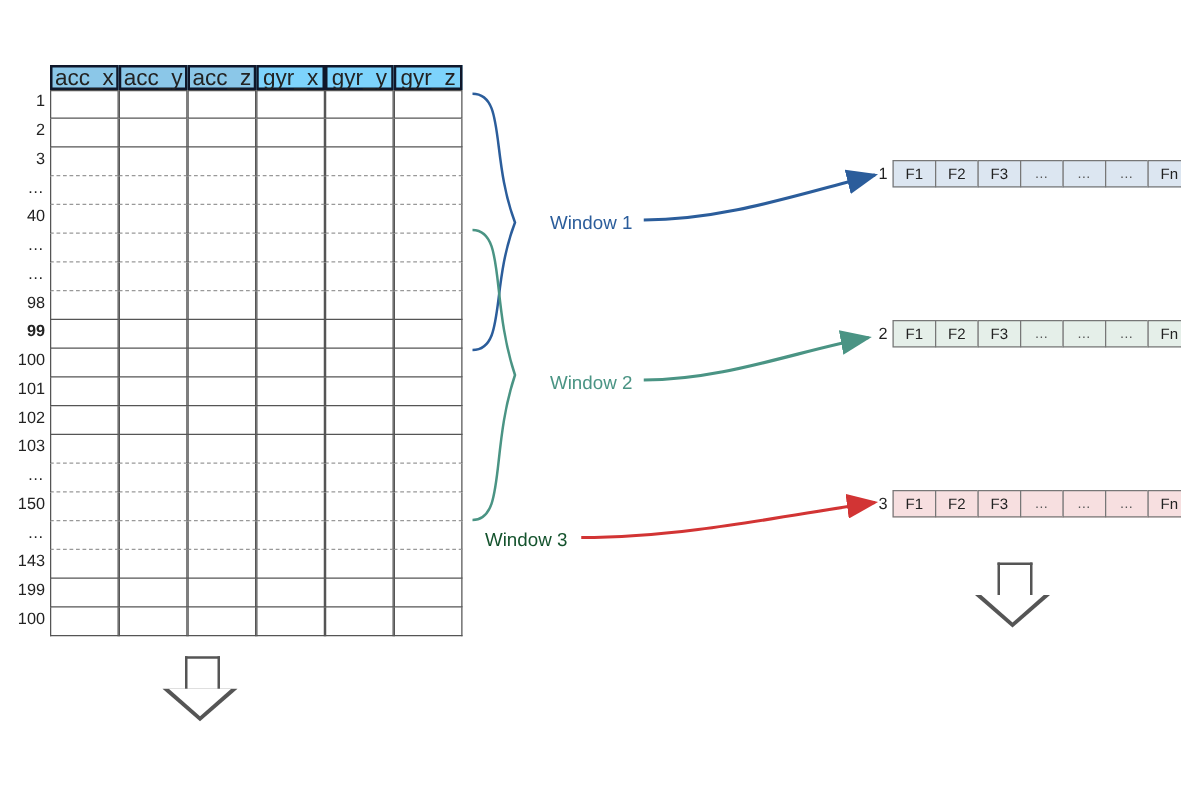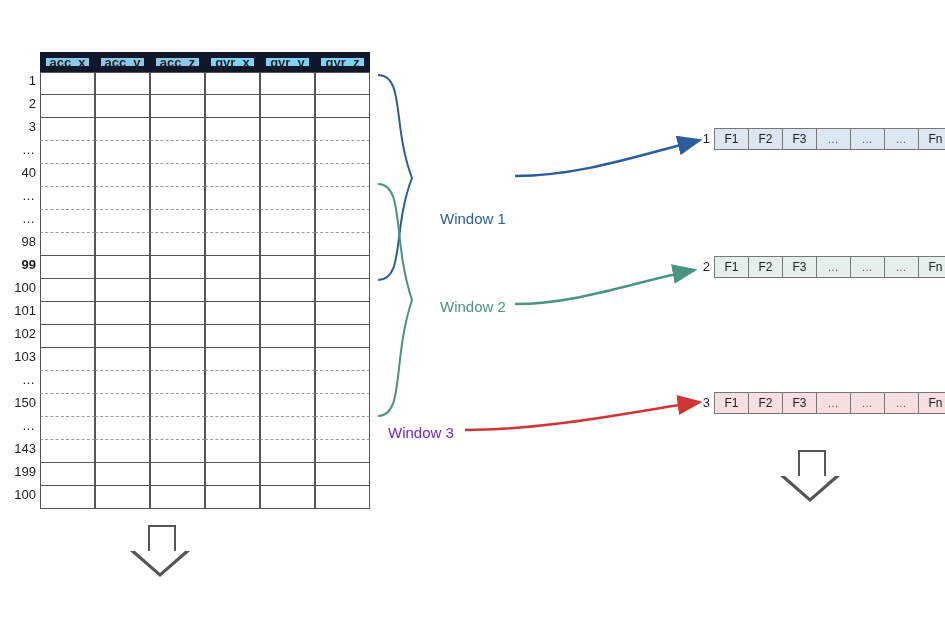--- a/index.html
+++ b/index.html
@@ -1,21 +1,21 @@
 <!DOCTYPE html>
 <html><head>
 <meta charset="utf-8">
 <style>
   html,body{margin:0;padding:0;background:#fff;font-family:Arial,Helvetica,sans-serif;color:#222;}
   .stage{position:relative;width:945px;height:630px;overflow:hidden;}
 
   
   .ltable{position:absolute;left:40px;top:52px;border:none;}
   .hdr{display:flex;}
-  .hcell{box-sizing:border-box;width:55px;height:20px;border:6px solid #0f172a;font-size:13px;display:flex;align-items:center;justify-content:center;font-weight:bold;}
+  .hcell{box-sizing:border-box;width:55px;height:20px;border:2px solid #0f172a;font-size:18px;display:flex;align-items:center;justify-content:center;}
   .hcell.acc{background:#8bc7e8;}
   .hcell.gyr{background:#7dd3fc;}
   .rcells{display:flex;}
   .c{box-sizing:border-box;width:55px;height:18px;border-left:1px solid #555;border-right:1px solid #555;border-top:none;border-bottom:none;}
   .c.bt{border-top:1px solid #555;}
   .c.bb{border-bottom:1px solid #555;}
   .row.dash .c{border-bottom:1px dashed #999;}
   .row.soli .c{border-bottom:1px solid #555;}
   .lnums{position:absolute;left:8px;top:72px;font-size:13px;text-align:right;width:28px;line-height:18px;}
   .dots{letter-spacing:1px;}
@@ -30,21 +30,21 @@
   .fcell.red{background:#f7dfe0;}
   .fcell.dots{font-size:11px;color:#555;}
 
   
   .desc{position:absolute;left:540px;top:30px;width:375px;font-size:14px;line-height:18px;color:#333;}
 
   
   .wlabel{position:absolute;font-size:15px;}
   .wlabel.c1{color:#2b5d9b;}
   .wlabel.c2{color:#4a9484;}
-  .wlabel.c3{color:#6d28d9;}
+  .wlabel.c3{color:#14532d;}
 
   
   .bigarrow{position:absolute;width:60px;height:60px;}
   .bigarrow .shaft{position:absolute;left:18px;top:0;width:24px;height:28px;border:2px solid #555;border-bottom:none;background:#fff;}
   .bigarrow .head{position:absolute;left:0;top:26px;width:0;height:0;border-left:30px solid transparent;border-right:30px solid transparent;border-top:26px solid #555;}
   .bigarrow .headin{position:absolute;left:5px;top:26px;width:0;height:0;border-left:25px solid transparent;border-right:25px solid transparent;border-top:22px solid #fff;}
 
   svg.overlay{position:absolute;left:0;top:0;pointer-events:none;}
 </style>
 </head>
@@ -309,21 +309,21 @@
         <div class="fcell red first">F1</div>
         <div class="fcell red">F2</div>
         <div class="fcell red">F3</div>
         <div class="fcell red dots">…</div>
         <div class="fcell red dots">…</div>
         <div class="fcell red dots">…</div>
         <div class="fcell red">Fn</div>
       </div>
   </div>
 
-  <div class="wlabel c1" style="left:440px;top:170px;margin-top:40px;">Window 1</div>
+  <div class="wlabel c1" style="left:440px;top:170px;">Window 1</div>
   <div class="wlabel c2" style="left:440px;top:298px;">Window 2</div>
   <div class="wlabel c3" style="left:388px;top:424px;">Window 3</div>
 
   <div class="bigarrow" style="left:130px;top:525px;">
     <div class="shaft"></div>
       <div class="head"></div>
       <div class="headin"></div>
   </div>
   <div class="bigarrow" style="left:780px;top:450px;">
     <div class="shaft"></div>

